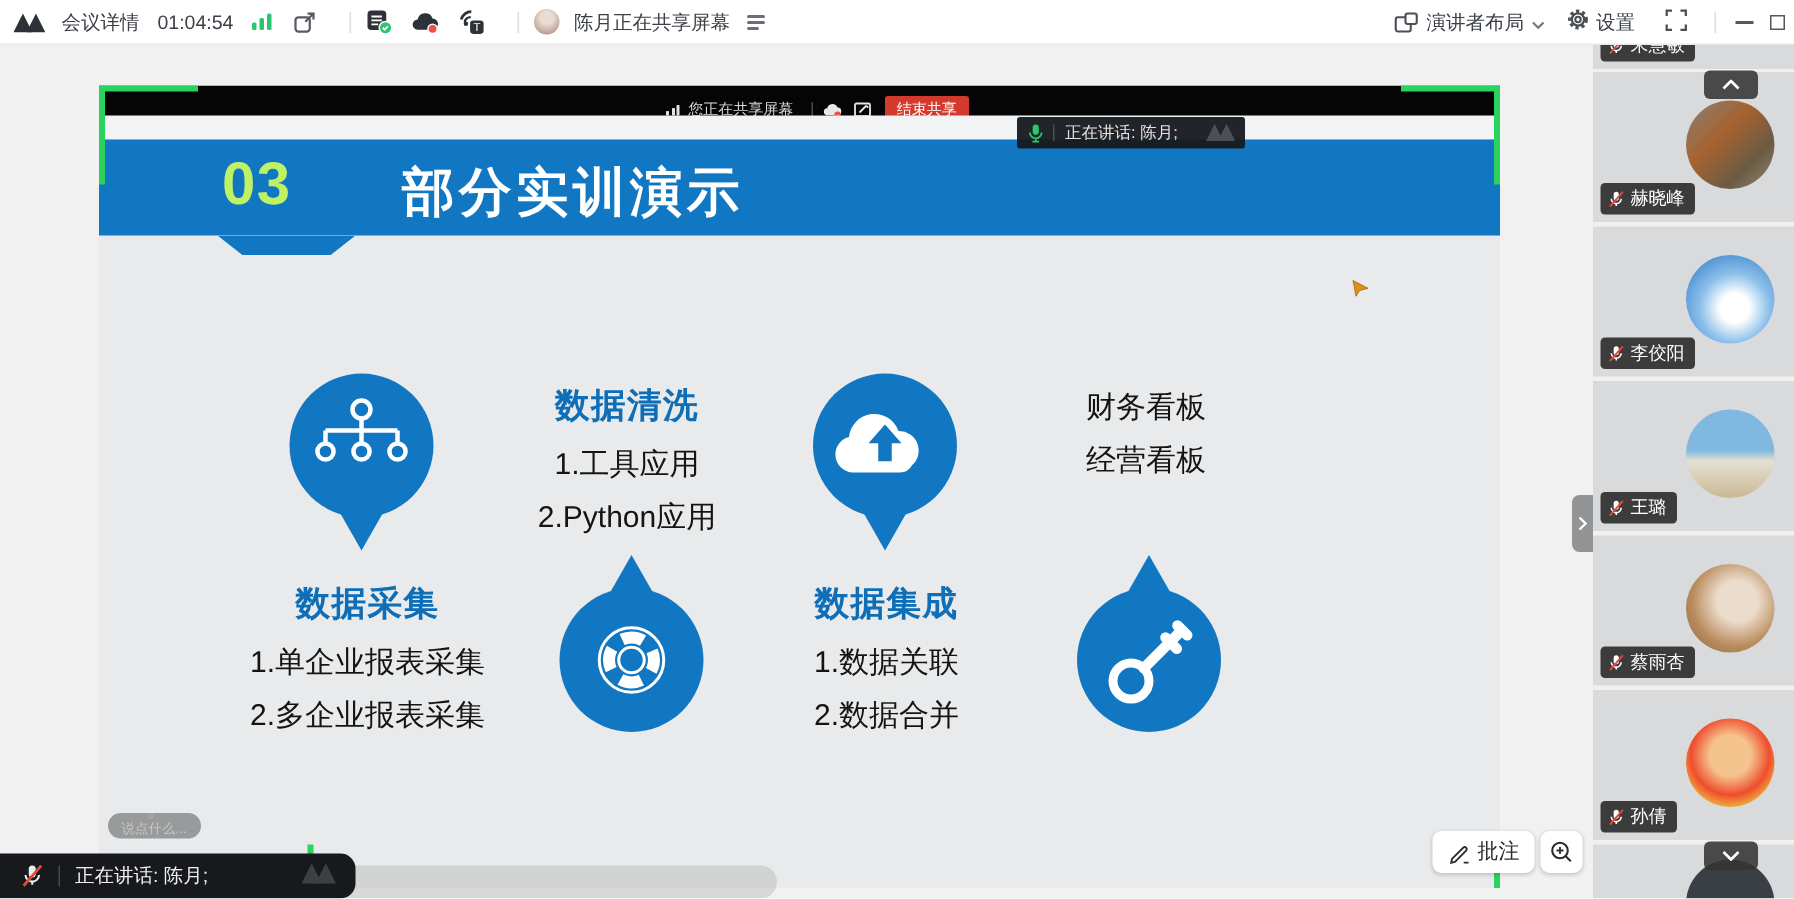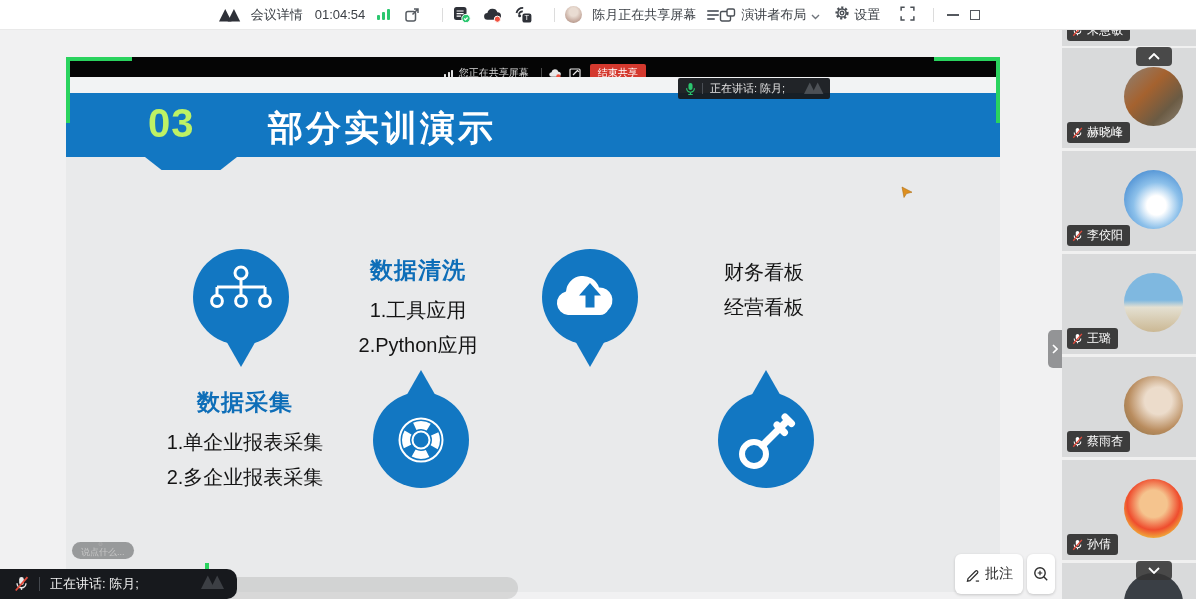--- a/index.html
+++ b/index.html
@@ -2,21 +2,21 @@
 <html><head>
 <meta charset="utf-8">
 <style>
   * { margin:0; padding:0; box-sizing:border-box; }
   html,body { width:1196px; height:599px; overflow:hidden; background:#fff;
     font-family:"Liberation Sans", sans-serif; }
   #app { position:relative; width:1196px; height:599px; background:#fff; }
 
   
   .topbar { position:absolute; left:0; top:0; width:1196px; height:30px; background:#ffffff;
-    border-bottom:1px solid #e9e9e9; display:flex; align-items:center; justify-content:center;
+    border-bottom:1px solid #e9e9e9; display:flex; align-items:center; justify-content:space-between;
     font-size:13px; color:#3c4046; z-index:50; }
   .tb-left, .tb-right { display:flex; align-items:center; height:100%; }
   .tb-left { padding-left:9px; }
   .tb-right { padding-right:0; }
   .tb-item { display:flex; align-items:center; margin-right:12px; white-space:nowrap; }
   .vdiv { width:1px; height:14px; background:#dcdcdc; margin:0 10px; }
   .tb-avatar { width:17px; height:17px; border-radius:50%;
     background:radial-gradient(circle at 50% 35%, #e9dcd2 30%, #c3a79b 70%, #8e7466); margin-right:6px; }
   .bars { display:flex; align-items:flex-end; }
   .bars i { display:block; width:3px; background:#2BC76F; margin-right:2px; border-radius:1px; }
@@ -79,21 +79,21 @@
   .grayband { position:absolute; left:10px; top:547px; width:508px; height:22px; background:rgba(150,150,150,.28);
     border-radius:12px; z-index:5; }
   .bottomspeak { position:absolute; left:0; top:539px; width:237px; height:30px; background:#17191d;
     border-radius:0 10px 10px 0; display:flex; align-items:center; z-index:7; }
   .bottomspeak .sdiv { width:1px; height:14px; background:#44484e; margin:0 10px; }
   .bottomspeak .txt { color:#f0f0f0; font-size:13px; white-space:nowrap; }
   .bottomspeak svg.mic { margin-left:14px; }
   .bottomspeak .wm2 { margin-left:auto; margin-right:10px; opacity:.45; }
 
   
-  .toolbtn { position:absolute; height:40px; background:#ffffff; border-radius:6px;
+  .toolbtn { position:absolute; height:28px; background:#ffffff; border-radius:6px;
     box-shadow:0 1px 3px rgba(0,0,0,.18); display:flex; align-items:center; justify-content:center;
     font-size:14px; color:#2c2c2c; z-index:8; }
   .btn-annotate { left:955px; top:524px; width:68px; }
   .btn-annotate svg { margin-right:5px; }
   .btn-zoom { left:1027px; top:524px; width:28px; }
 
   
   .collapse { position:absolute; left:1048px; top:300px; width:14px; height:38px; background:rgba(130,132,134,.85);
     border-radius:5px 0 0 5px; display:flex; align-items:center; justify-content:center; z-index:9; }
 
@@ -308,20 +308,25 @@
       <div class="dg" style="left:64px; top:330px; width:230px;">
         <div class="dg-title">数据采集</div>
         <div class="dg-item">1.单企业报表采集</div>
         <div class="dg-item">2.多企业报表采集</div>
       </div>
       <div class="dg" style="left:252px; top:198px; width:200px;">
         <div class="dg-title">数据清洗</div>
         <div class="dg-item">1.工具应用</div>
         <div class="dg-item">2.Python应用</div>
       </div>
+      <div class="dg" style="left:410px; top:330px; width:230px;">
+        <div class="dg-title">数据集成</div>
+        <div class="dg-item">1.数据关联</div>
+        <div class="dg-item">2.数据合并</div>
+      </div>
       <div class="dg" style="left:593px; top:198px; width:210px;">
         <div class="dg-item">财务看板</div>
         <div class="dg-item">经营看板</div>
       </div>
 
       <span class="cursor">
         <svg width="14" height="14" viewBox="0 0 14 14">
             <path d="M2 2 L12 7.2 L6.5 8.6 L4 12.5 Z" fill="#DE8F1F" stroke="#b06e10" stroke-width=".6"></path>
           </svg>
       </span>

